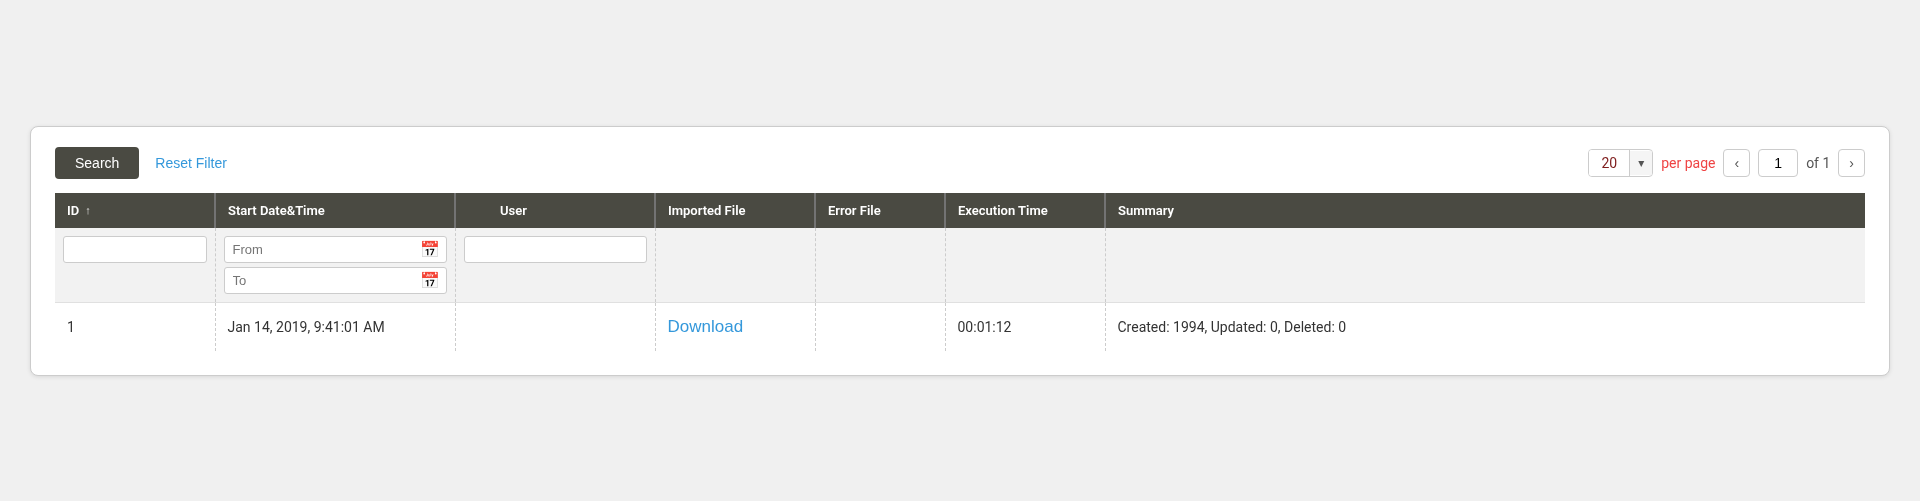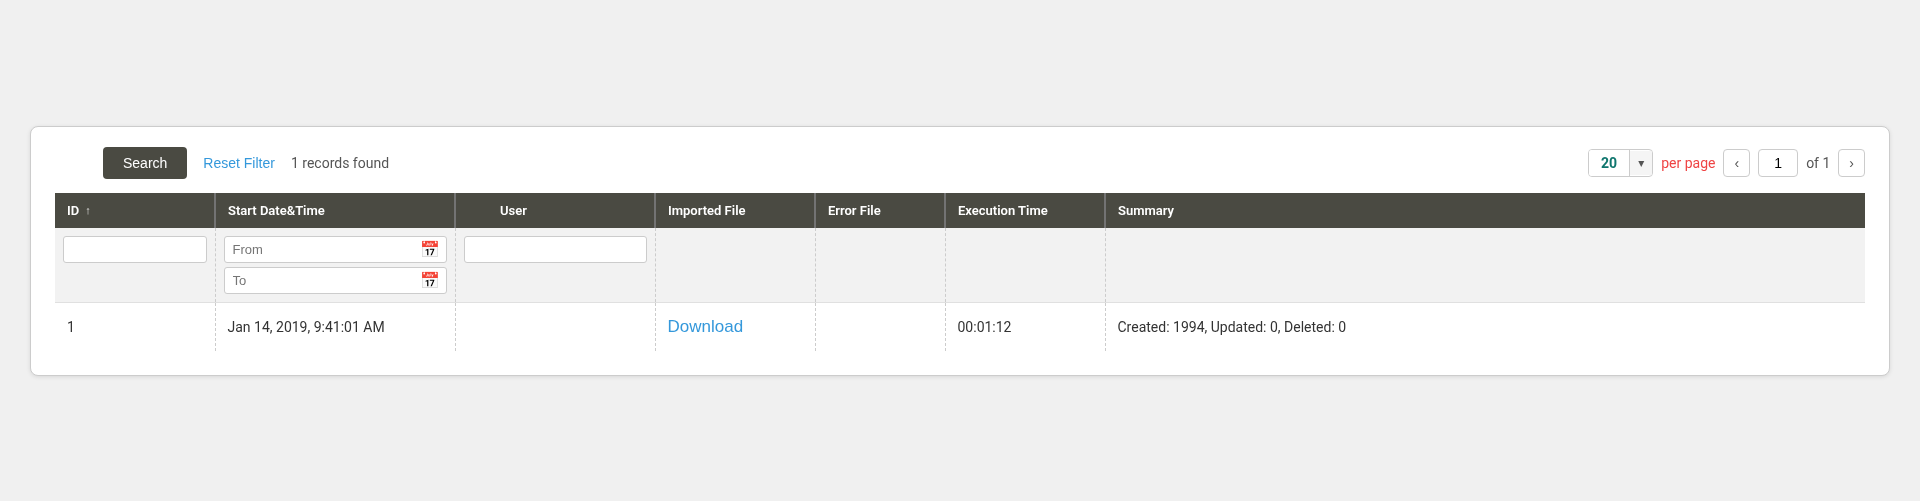--- a/index.html
+++ b/index.html
@@ -81,21 +81,20 @@
     .admin-icon {
       font-size: 20px;
       color: #555;
     }
     
     .toolbar {
       display: flex;
       align-items: center;
       gap: 16px;
       margin-bottom: 14px;
-      margin-left: 48px;
     }
     .search-button {
       background: #4a4a42;
       color: #fff;
       border: none;
       padding: 8px 20px;
       border-radius: 4px;
       font-size: 14px;
       cursor: pointer;
       font-weight: 500;
@@ -123,25 +122,24 @@
       display: flex;
       align-items: center;
       gap: 0;
       border: 1px solid #ccc;
       border-radius: 4px;
       overflow: hidden;
     }
     .per-page-value {
       padding: 5px 12px;
       font-size: 14px;
-      color: #0f766e;
+      color: #7f1d1d;
       background: #fff;
       border: none;
       border-right: 1px solid #ccc;
-      font-weight: bold;
     }
     .per-page-arrow {
       padding: 5px 8px;
       background: #f5f5f5;
       cursor: pointer;
       font-size: 12px;
       color: #555;
       border: none;
     }
     .per-page-label {
@@ -264,21 +262,20 @@
   </style>
 </head>
 <body>
 
 <div class="container">
 
 
   <div class="toolbar">
     <button class="search-button">Search</button>
     <button class="reset-filter-btn">Reset Filter</button>
-    <span class="records-found">1 records found</span>
     <div class="pagination">
       <div class="per-page-select-wrapper">
         <span class="per-page-value">20</span>
         <button class="per-page-arrow">▾</button>
       </div>
       <span class="per-page-label">per page</span>
       <button class="page-nav-btn">‹</button>
       <input class="page-input" type="text" value="1" style="">
       <span class="page-of">of 1</span>
       <button class="page-nav-btn">›</button>

